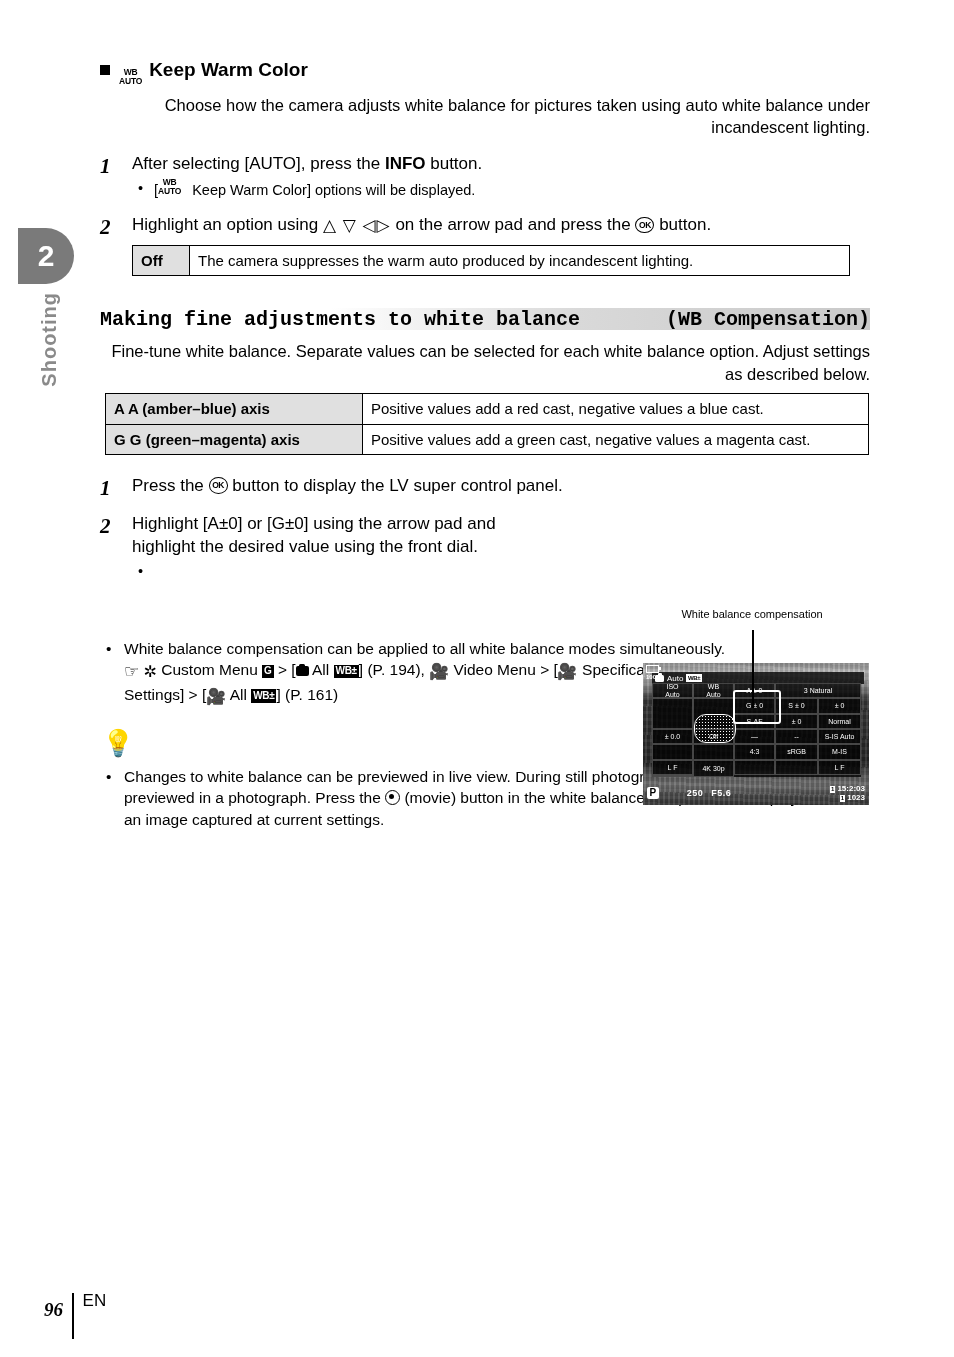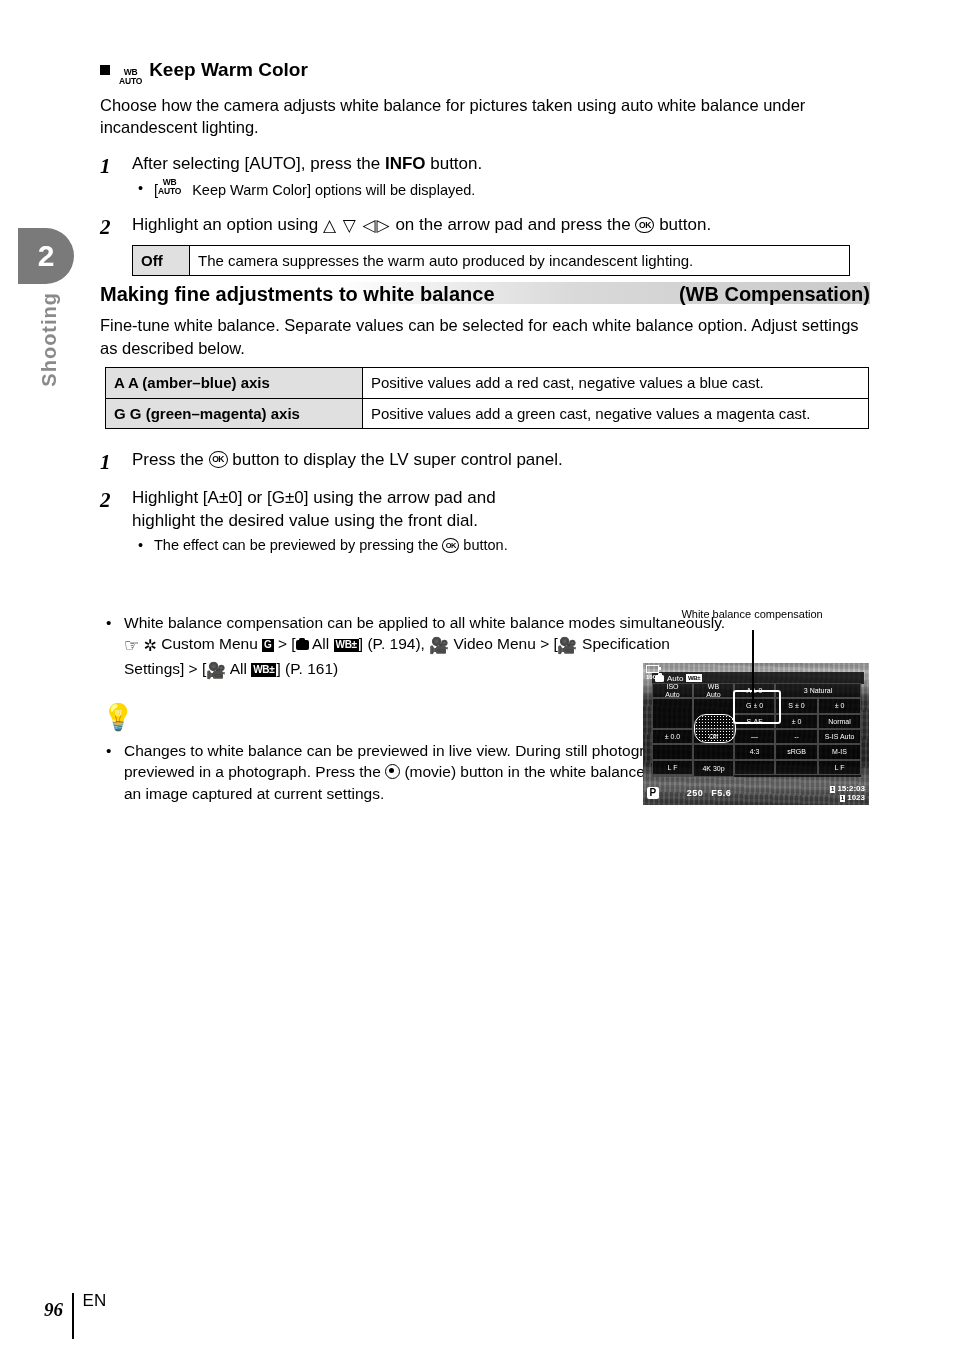--- a/index.html
+++ b/index.html
@@ -84,20 +84,21 @@
     letter-spacing: -0.2px;
     font-family: "Liberation Sans", sans-serif;
   }
   .wbauto-icon span { display: block; }
 
   
   .para {
     font-size: 16.5px;
     line-height: 1.36;
     margin: 0 0 4px 0;
+    text-align: right;
   }
 
   
   .step {
     display: flex;
     margin-top: 14px;
   }
   .step-num {
     font-size: 21px;
     font-weight: bold;
@@ -180,22 +181,24 @@
 
   .tbl-onoff { width: 718px; margin-left: 45px; }
   .tbl-onoff td.keycol { width: 40px; text-align: left; }
 
   .tbl-axis { width: 764px; margin-left: 5px; }
   .tbl-axis td.keycol { width: 240px; }
 
   
   .sec-head {
     position: relative;
+    margin-top: 26px;
     margin-bottom: 10px;
     height: 28px;
+    font-family: Liberation Mono, monospace;
   }
   .sec-head-bar {
     position: absolute;
     left: 0;
     right: 0;
     bottom: 0;
     height: 22px;
     background: linear-gradient(to right, #ffffff 0%, #ffffff 30%, #d9d9d9 62%, #c9c9c9 100%);
   }
   .sec-head-text {
@@ -577,21 +580,20 @@
     </div>
   </div>
 
   <div class="step" style="margin-top:12px;">
     <div class="step-num">2</div>
     <div class="step-body" style="max-width:495px;">
       <div class="step-text">Highlight [A±0] or [G±0] using the arrow pad and</div>
       <div class="step-text">highlight the desired value using the front dial.</div>
       <div class="substep">
         <span class="dot">•</span>
-        <span><span>The effect can be previewed by pressing the </span><span class="ok-btn sm">OK</span><span> button.</span></span>
       </div>
     </div>
   </div>
 
   <div class="bullets" style="margin-top:56px;">
     <div class="bul">
       <span class="dot">•</span>
       <span>
         <span>White balance compensation can be applied to all white balance modes simultaneously.</span><br>
         <span class="hand-glyph">☞</span>

